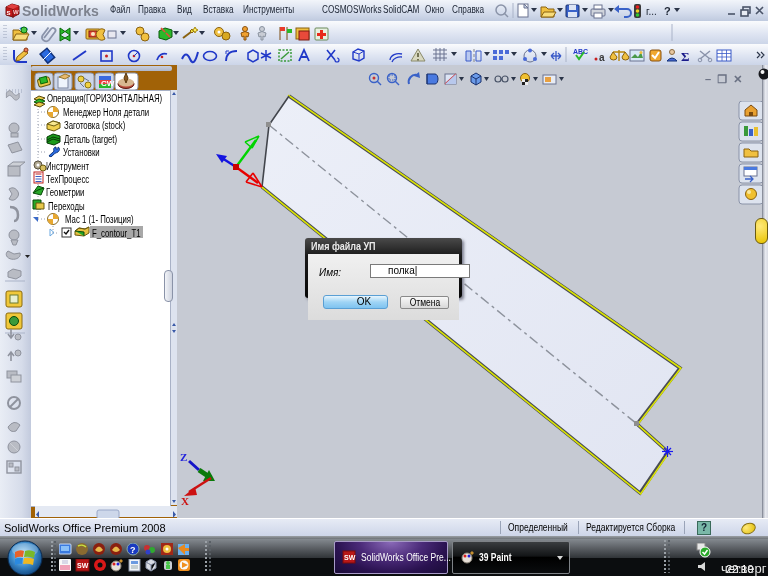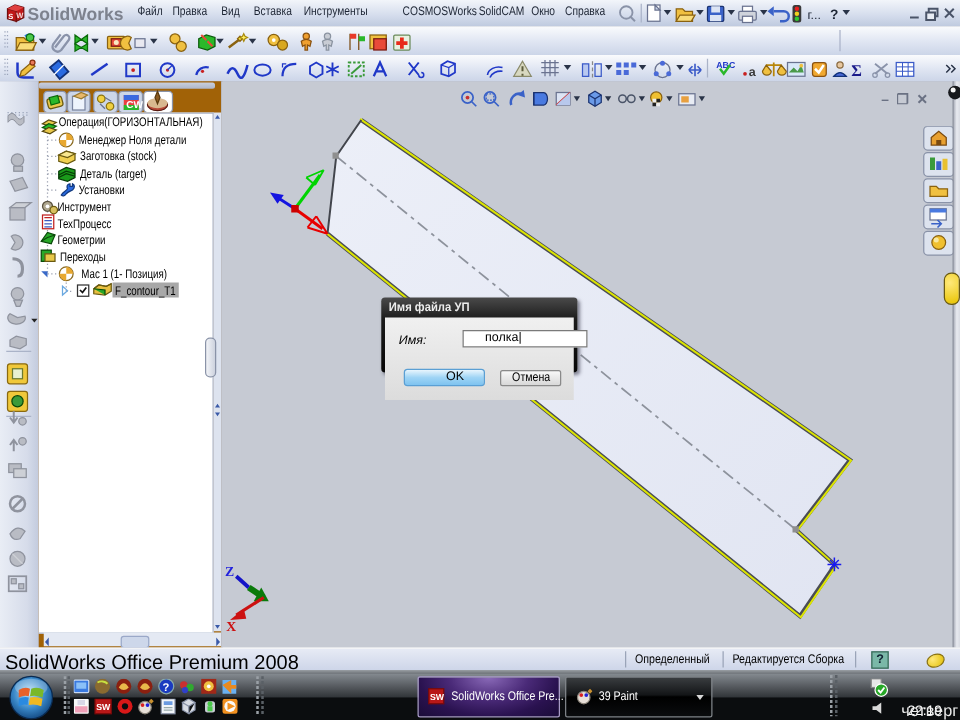--- a/index.html
+++ b/index.html
@@ -585,21 +585,21 @@
   <div class="abs" id="dlgtitle">Имя файла УП</div>
   <div class="abs" id="dlgbody">
     <div class="abs" style="left:11px;top:13px;font-size:10px;font-style:italic;">Имя:</div>
     <div class="abs" style="left:62px;top:10px;width:81px;height:12px;background:#fff;border:1px solid #7a7a7a;font-size:10px;padding-left:17px;">полка|</div>
     <div class="abs" style="left:15px;top:41px;width:46px;height:12px;border:1px solid #5a9fd4;border-radius:3px;background:linear-gradient(#e8f5fd,#9fd4f5 50%,#7ec3f0);text-align:center;font-size:10px;line-height:12px;padding-left:17px;">OK</div>
     <div class="abs" style="left:92px;top:42px;width:47px;height:11px;border:1px solid #8a8a8a;border-radius:2px;background:linear-gradient(#f8f8f8,#d8d8d8);text-align:center;font-size:10px;line-height:11px;"><span style="display:inline-block;transform:scaleX(0.85);">Отмена</span></div>
   </div>
 </div>
 
 <div class="abs" id="statusbar">
-  <div class="abs" style="left:4px;top:3px;font-size:16px;">SolidWorks Office Premium 2008</div>
+  <div class="abs" style="left:4px;top:3px;font-size:11px;">SolidWorks Office Premium 2008</div>
   <div class="abs sbt" style="left:508px;top:3px;">Определенный</div>
   <div class="abs sbt" style="left:586px;top:3px;">Редактируется Сборка</div>
   <div class="abs" style="left:500px;top:2px;width:1px;height:13px;background:#9aa4b8;"></div>
   <div class="abs" style="left:578px;top:2px;width:1px;height:13px;background:#9aa4b8;"></div>
   <div class="abs" style="left:684px;top:2px;width:1px;height:13px;background:#9aa4b8;"></div>
   <div class="abs" style="left:697px;top:2px;width:12px;height:12px;background:#7ab8a8;border:1px solid #3a6a5a;color:#123;font-size:10px;font-weight:bold;text-align:center;line-height:12px;">?</div>
   <div class="abs" style="left:741px;top:4px;width:13px;height:9px;background:radial-gradient(circle at 35% 30%,#ffe97a,#e0bc00);border:1px solid #8a7210;border-radius:50%;transform:rotate(-20deg);"></div>
 </div>
 
 <div class="abs" id="taskbar">
@@ -677,21 +677,21 @@
   <div class="abs" style="left:205px;top:5px;width:2px;height:31px;background:repeating-linear-gradient(to bottom,#9aa0a6 0 2px,transparent 2px 4px);"></div>
   <div class="abs" style="left:209px;top:5px;width:2px;height:31px;background:repeating-linear-gradient(to bottom,#5a6066 0 2px,transparent 2px 4px);"></div>
 
   <div class="tbtn" style="left:334px;width:112px;background:radial-gradient(ellipse at 50% 0%,#8a6ab8 0%,#4a2a78 40%,#2a1250 70%,#1a0c38 100%);border-color:#a89ac8;">
     <svg class="abs" width="14" height="14" style="left:7px;top:8px;">
         <rect x="1" y="1" width="12" height="12" fill="#b81818" stroke="#7a0a0a"></rect>
         <text x="2" y="10" font-size="7" fill="#fff" font-weight="bold">SW</text>
       </svg>
     <span class="lbl">SolidWorks Office Pre...</span>
   </div>
-  <div class="tbtn" style="left:452px;width:116px;">
+  <div class="tbtn" style="left:452px;width:116px;font-weight:bold;">
     <svg class="abs" width="14" height="14" style="left:7px;top:8px;">
         <circle cx="7" cy="8" r="5" fill="#e8e0d8" stroke="#8a8378"></circle>
         <circle cx="5" cy="6" r="1.5" fill="#d82020"></circle>
         <circle cx="9" cy="6" r="1.5" fill="#2020d8"></circle>
         <path d="M10,3 l2,-2 2,2 -2,2 z" fill="#c89030"></path>
       </svg>
     <span class="lbl">39 Paint</span>
     <svg class="abs" width="7" height="5" style="left:104px;top:14px;">
         <polygon points="0,0 6,0 3,4" fill="#d8d8d8"></polygon>
       </svg>

